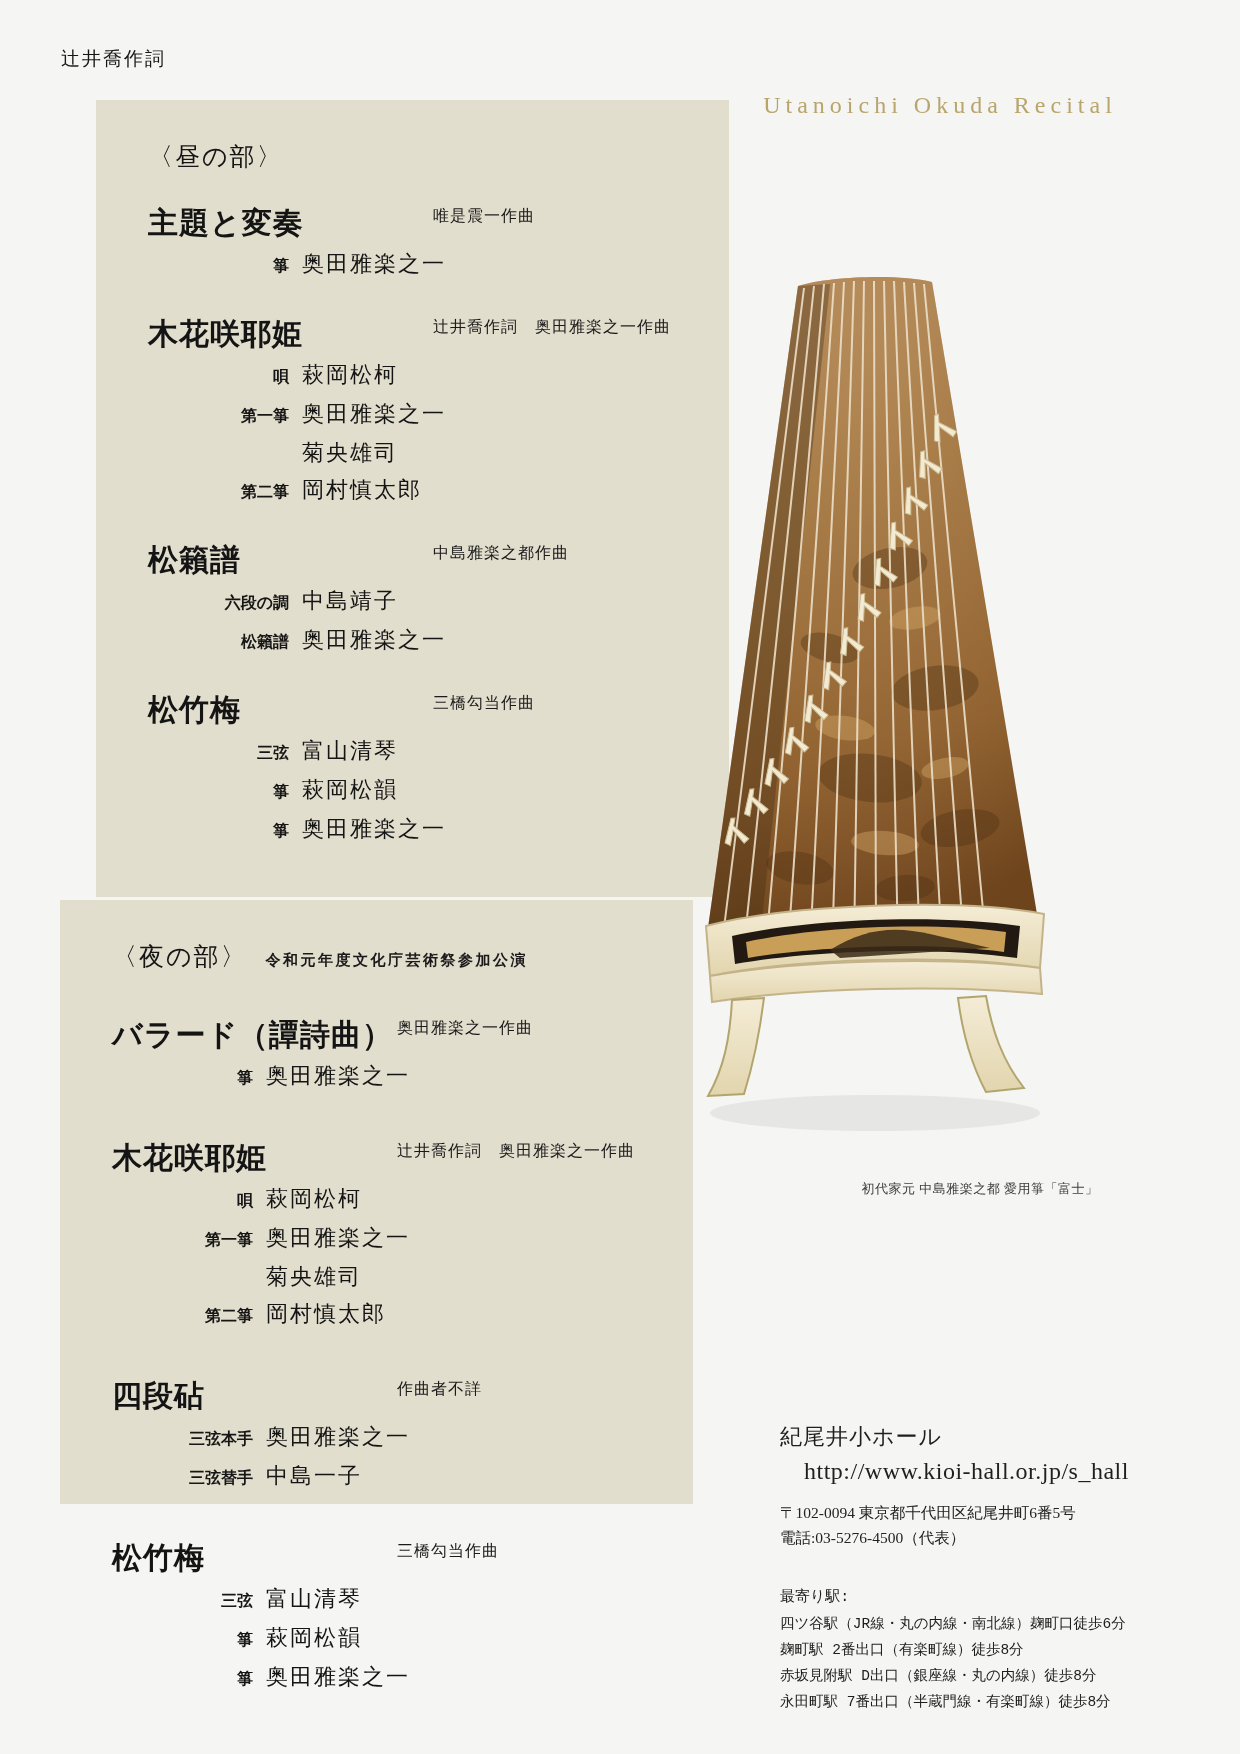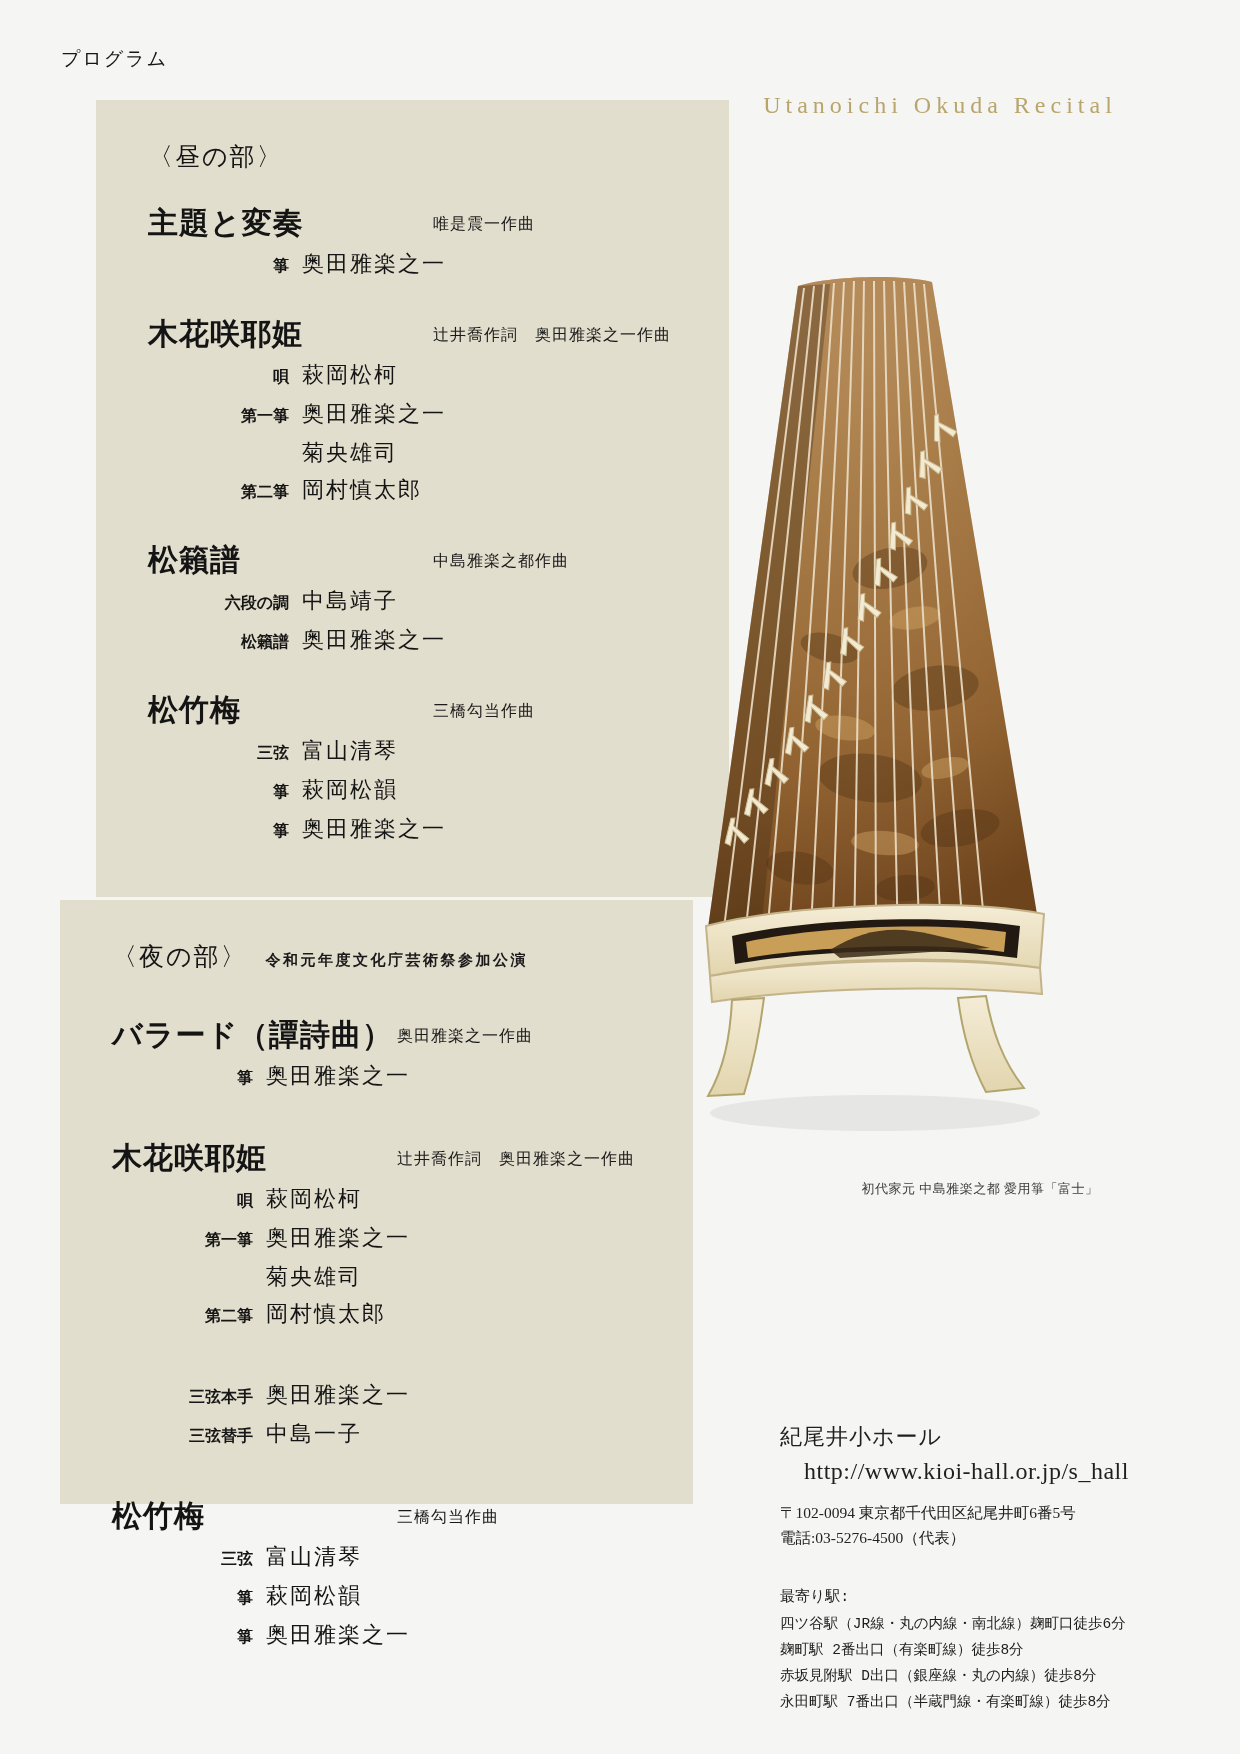--- a/index.html
+++ b/index.html
@@ -37,21 +37,21 @@
 
   .piece-day   { margin-top:30px; }
   .piece-night { margin-top:42px; }
 
   .piece-head { position:relative; height:42px; }
   .piece-title {
     font-size:30px; font-weight:600; letter-spacing:1px; color:#141414;
     white-space:nowrap;
   }
   .piece-credit {
-    position:absolute; left:285px; bottom:10px;
+    position:absolute; left:285px; bottom:18px;
     font-size:16px; letter-spacing:1px; color:#1a1a1a; white-space:nowrap;
   }
   .performer-row { display:flex; align-items:baseline; line-height:37px; }
   .role {
     width:141px; text-align:right; flex:0 0 141px;
     font-family:"Liberation Sans","DejaVu Sans",sans-serif;
     font-size:16px; font-weight:bold; color:#161616; white-space:nowrap;
   }
   .pname {
     margin-left:13px; font-size:22px; letter-spacing:2px; color:#141414;
@@ -79,21 +79,21 @@
   .venue-address { margin-top:15px; }
   .access { margin-top:35px; font-family:Liberation Mono, monospace; }
   .access-heading { font-size:15px; line-height:26px; color:#1d1d1d; }
   .access-line { font-size:14.5px; line-height:26px; color:#1d1d1d; white-space:nowrap; }
 </style>
 </head>
 <body>
 
 <div class="page">
 
-  <div class="header-label">プログラム</div>
+  <div class="header-label">辻井喬作詞</div>
 
   <div class="panel panel-day">
     <div class="section-heading-row">
       <div class="section-heading">〈昼の部〉</div>
       <span class="heading-note"></span>
     </div>
 
     <div class="piece piece-day">
       <div class="piece-head">
         <div class="piece-title">主題と変奏</div>
@@ -197,20 +197,24 @@
         <span class="role"></span>
         <span class="pname">菊央雄司</span>
       </div>
       <div class="performer-row">
         <span class="role">第二箏</span>
         <span class="pname">岡村慎太郎</span>
       </div>
     </div>
 
     <div class="piece piece-night">
+      <div class="piece-head">
+        <div class="piece-title">四段砧</div>
+        <span class="piece-credit">作曲者不詳</span>
+      </div>
       <div class="performer-row">
         <span class="role">三弦本手</span>
         <span class="pname">奥田雅楽之一</span>
       </div>
       <div class="performer-row">
         <span class="role">三弦替手</span>
         <span class="pname">中島一子</span>
       </div>
     </div>
 

